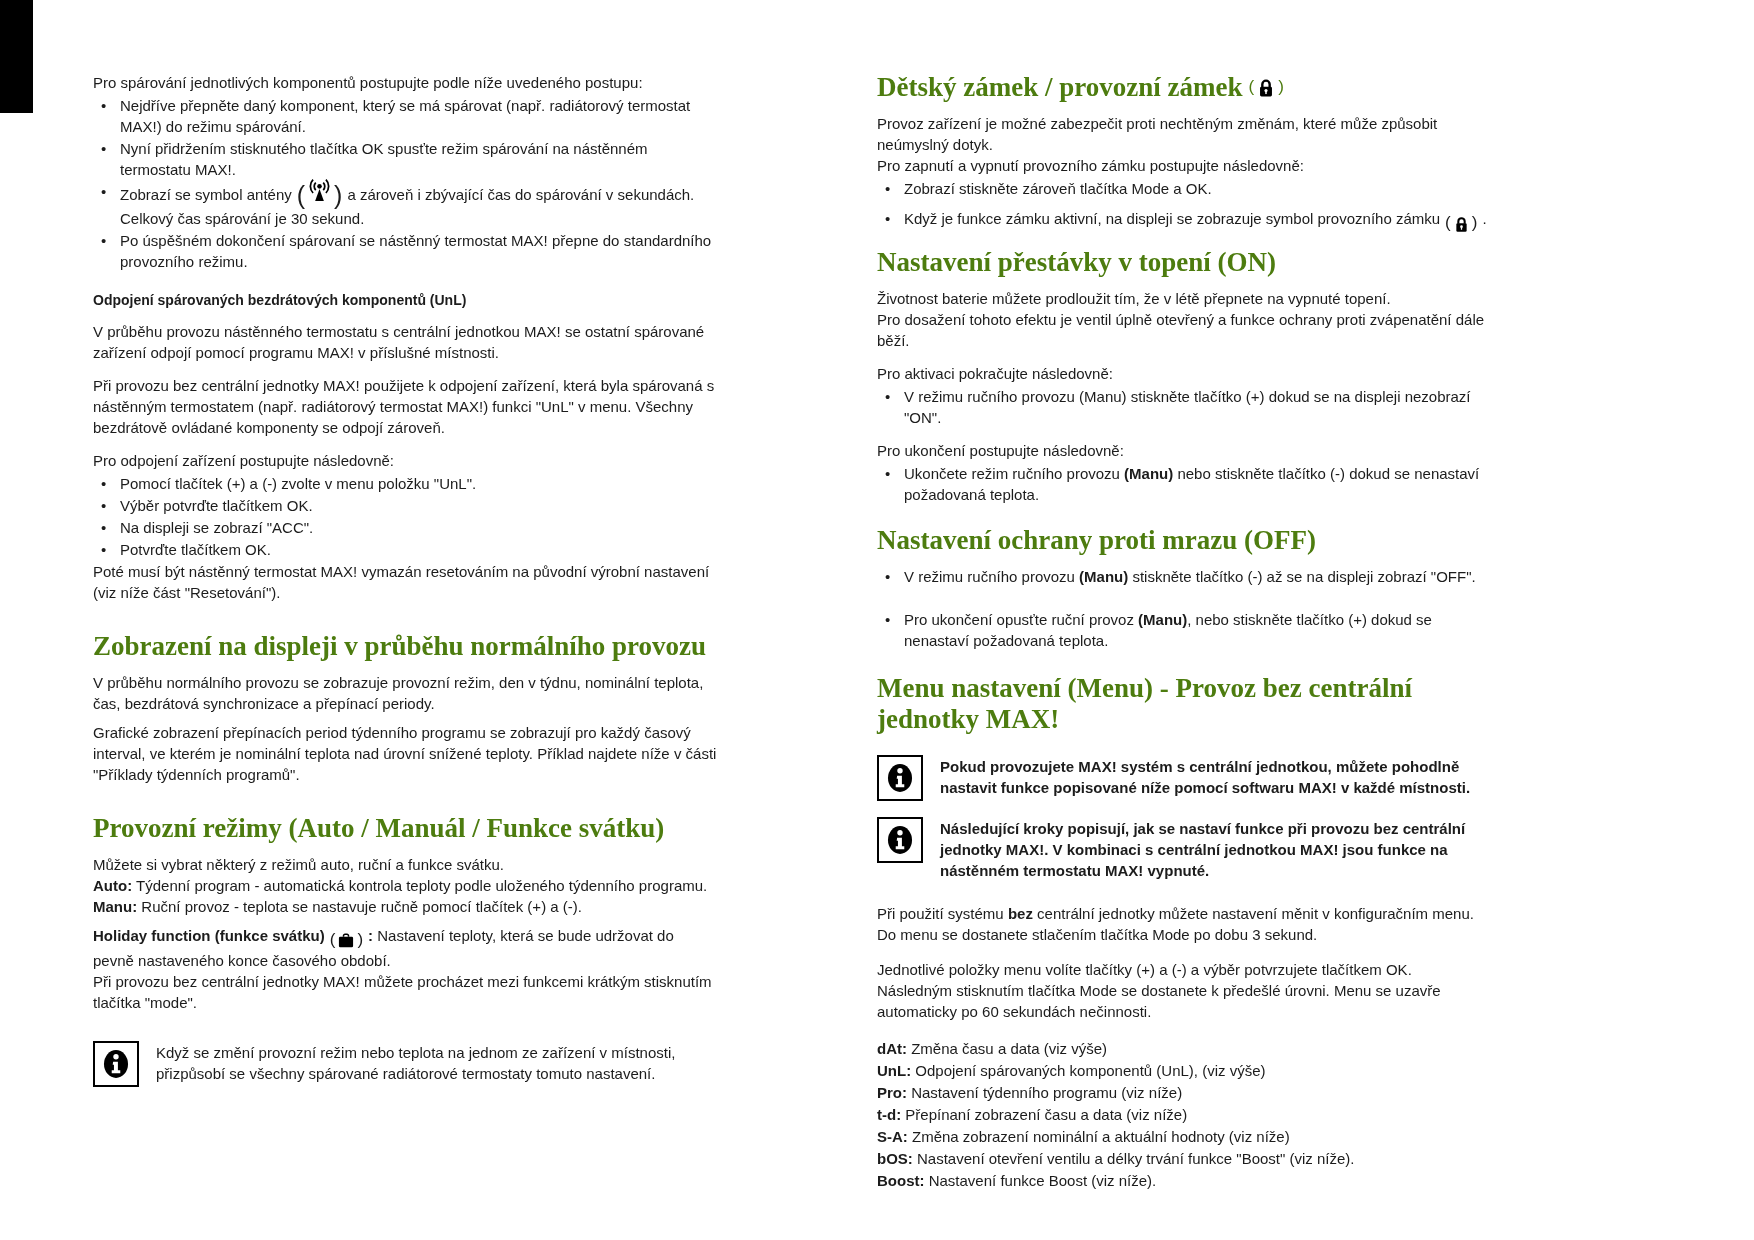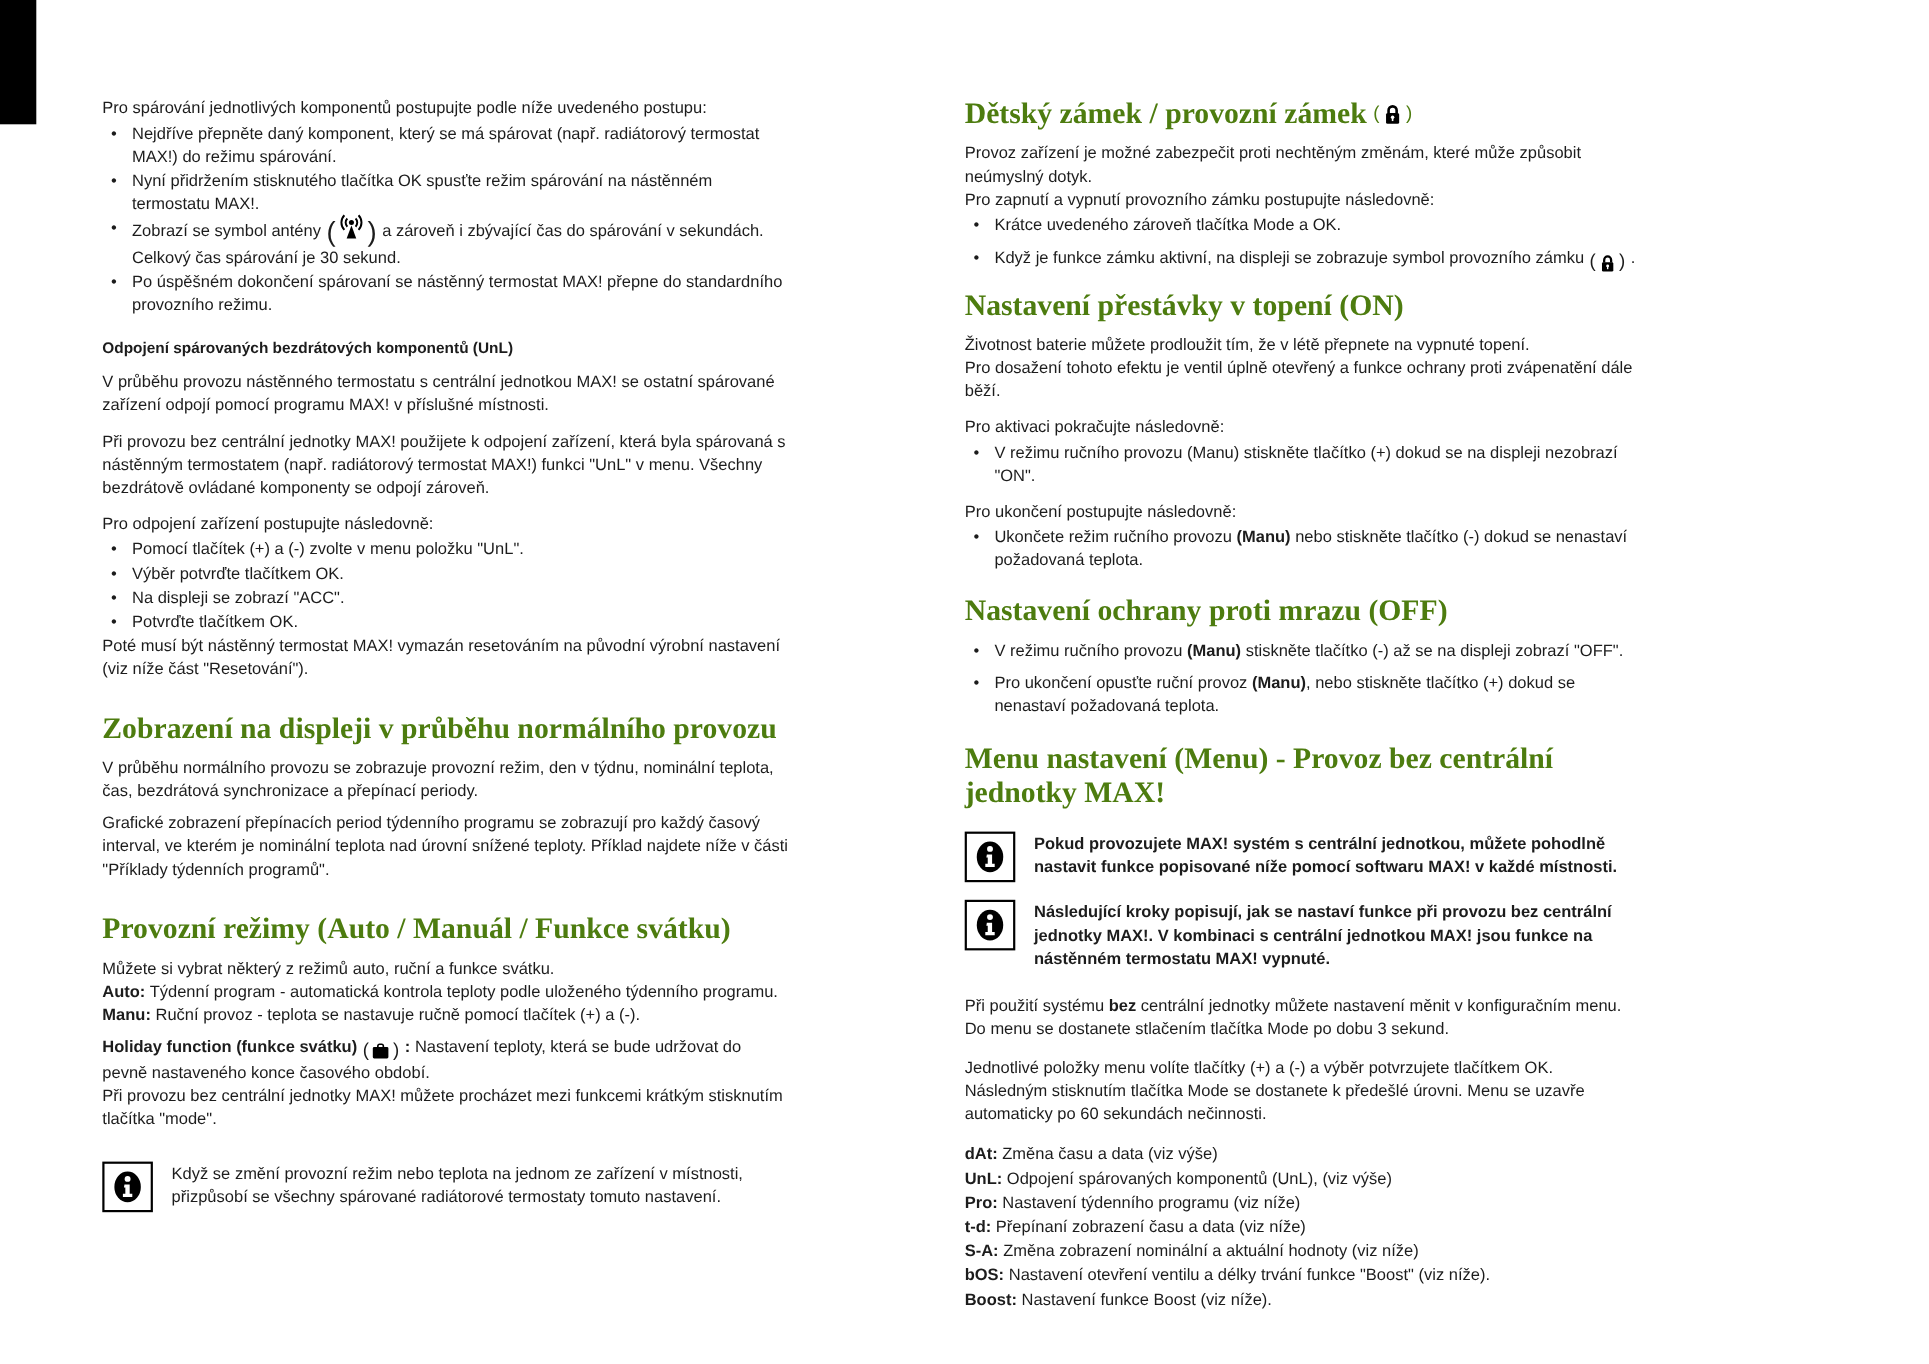--- a/index.html
+++ b/index.html
@@ -1,21 +1,21 @@
 <!DOCTYPE html>
 <html><head>
 <meta charset="utf-8">
 <style>
   html,body{margin:0;padding:0;}
   body{
     width:1754px;height:1240px;background:#ffffff;color:#1c1c1c;
     font-family:"Liberation Sans", sans-serif;position:relative;overflow:hidden;
   }
   .corner-artifact{position:absolute;left:0;top:0;width:33px;height:113px;background:#000;}
-  .col{position:absolute;top:88px;font-size:15px;line-height:21px;}
+  .col{position:absolute;top:72px;font-size:15px;line-height:21px;}
   .col-left{left:93px;width:625px;}
   .col-right{left:877px;width:612px;}
   p{margin:0;}
   .h1{
     font-family:"Liberation Serif", serif;font-weight:bold;font-size:27px;line-height:31px;
     margin:28px 0 10px 0;color:#4d7c0f;
   }
   .h1.first{margin-top:0;}
   .h2{font-weight:bold;font-size:14px;margin:18px 0 10px 0;}
   .para{margin:0 0 12px 0;}
@@ -140,21 +140,21 @@
           <circle cx="12" cy="14.8" r="1.7" fill="#fff"></circle>
           <rect x="11.2" y="15.4" width="1.6" height="3.2" fill="#fff"></rect>
         </svg>
         <span class="sm-paren">)</span>
       </span></div>
 
   <p class="line">Provoz zařízení je možné zabezpečit proti nechtěným změnám, které může způsobit neúmyslný dotyk.</p>
   <p class="line">Pro zapnutí a vypnutí provozního zámku postupujte následovně:</p>
 
   <ul class="bullets spaced gap12">
-    <li><span>Krátce uvedeného zároveň tlačítka Mode a OK.</span></li>
+    <li><span>Zobrazí stiskněte zároveň tlačítka Mode a OK.</span></li>
     <li><span>Když je funkce zámku aktivní, na displeji se zobrazuje symbol provozního zámku</span><span class="icon-inline">
           <span class="sm-paren">(</span>
           <svg class="lock-svg" viewBox="0 0 24 24" aria-hidden="true">
             <path d="M8 11 V8 a4 4 0 0 1 8 0 V11" fill="none" stroke="#000" stroke-width="2.6"></path>
             <rect x="5.5" y="10.5" width="13" height="10.8" rx="1.6" fill="#000"></rect>
             <circle cx="12" cy="14.8" r="1.7" fill="#fff"></circle>
             <rect x="11.2" y="15.4" width="1.6" height="3.2" fill="#fff"></rect>
           </svg>
           <span class="sm-paren">)</span>
         </span><span>.</span></li>
@@ -167,21 +167,21 @@
   <ul class="bullets nomargin">
     <li><span>V režimu ručního provozu (Manu) stiskněte tlačítko (+) dokud se na displeji nezobrazí "ON".</span></li>
   </ul>
   <p class="line gap12">Pro ukončení postupujte následovně:</p>
   <ul class="bullets nomargin">
     <li><span>Ukončete režim ručního provozu </span><span class="bold">(Manu)</span><span> nebo stiskněte tlačítko (-) dokud se nenastaví požadovaná teplota.</span></li>
   </ul>
 
   <div class="h1" style="margin-top:20px">Nastavení ochrany proti mrazu (OFF)</div>
   <ul class="bullets gap12 nomargin">
-    <li style="margin-bottom:8px"><span>V režimu ručního provozu </span><span class="bold">(Manu)</span><span> stiskněte tlačítko (-) až se na displeji zobrazí "OFF".</span></li>
+    <li style="margin-bottom:22px"><span>V režimu ručního provozu </span><span class="bold">(Manu)</span><span> stiskněte tlačítko (-) až se na displeji zobrazí "OFF".</span></li>
     <li><span>Pro ukončení opusťte ruční provoz </span><span class="bold">(Manu)</span><span>, nebo stiskněte tlačítko (+) dokud se nenastaví požadovaná teplota.</span></li>
   </ul>
 
   <div class="h1" style="margin-top:22px;margin-bottom:20px">Menu nastavení (Menu) - Provoz bez centrální jednotky MAX!</div>
 
   <div class="infobox boldtxt">
     <span class="info-frame">
         <svg class="info-svg" viewBox="0 0 24 24" aria-hidden="true">
           <ellipse cx="12" cy="12" rx="7.6" ry="8.8" fill="#000"></ellipse>
           <circle cx="12" cy="7.4" r="1.7" fill="#fff"></circle>

